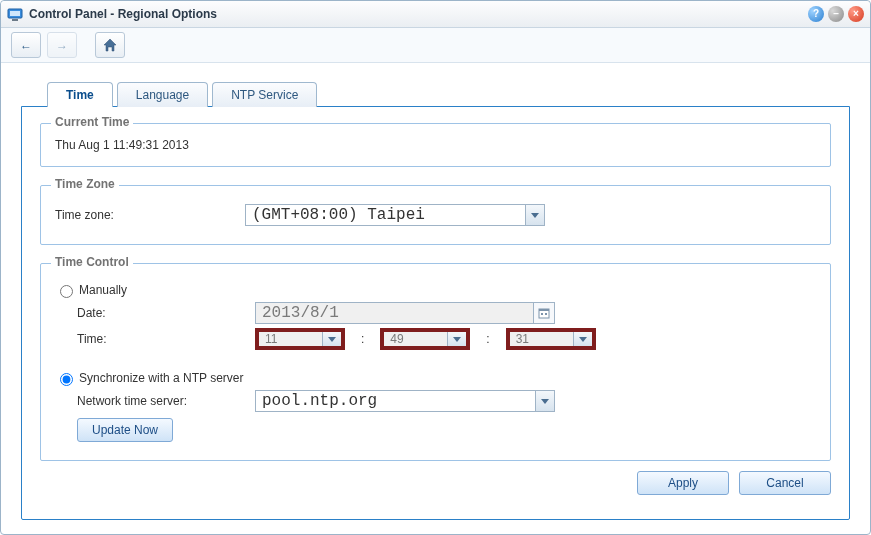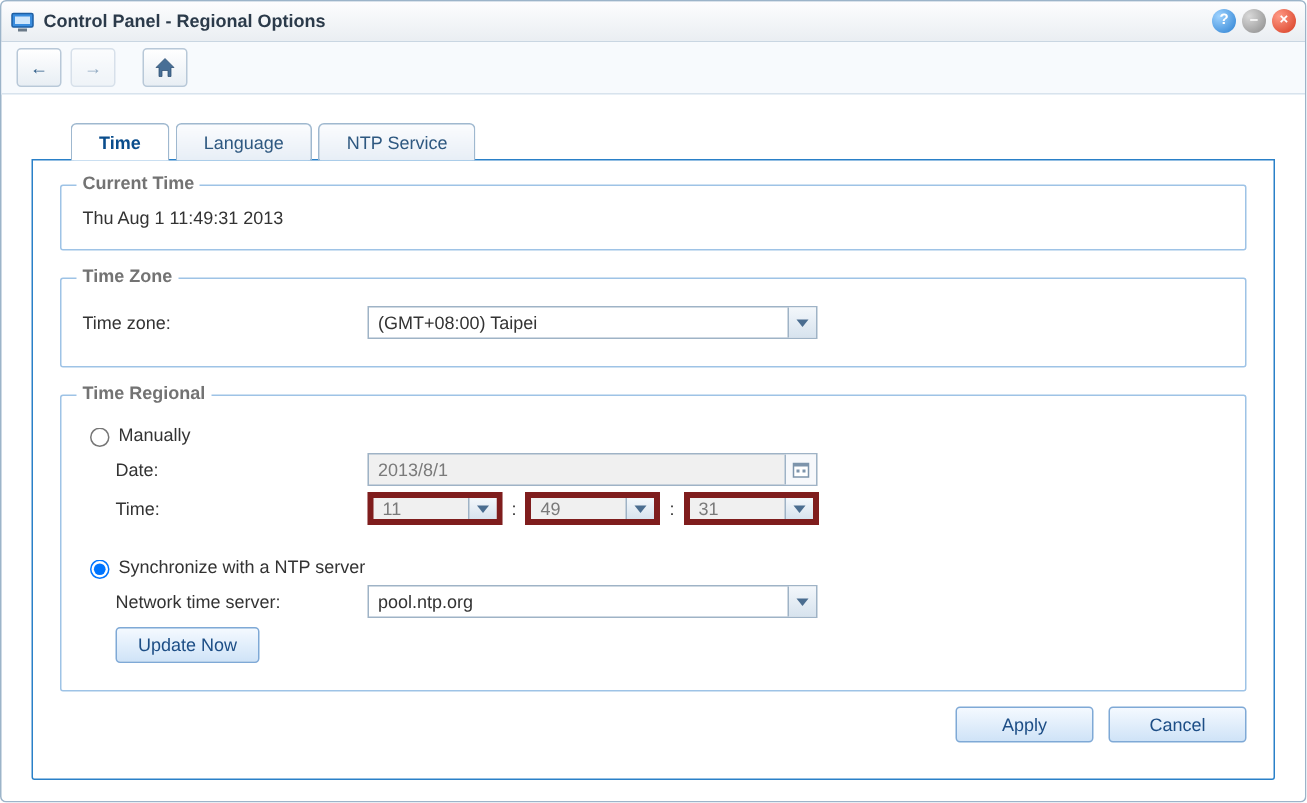--- a/index.html
+++ b/index.html
@@ -24,24 +24,24 @@
   
   .tabstrip{display:flex;align-items:flex-end;margin-left:26px;}
   .tab{padding:5px 18px;border:1px solid #9fb8cf;border-bottom:none;background:linear-gradient(#fbfcfe,#e7eef6);color:#2e5880;border-radius:4px 4px 0 0;margin-right:4px;cursor:pointer;position:relative;top:1px;}
   .tab.active{background:#fff;font-weight:bold;color:#0a4d8c;z-index:2;}
   .tab-body{border:1px solid #2a80c8;background:#fff;flex:1;border-radius:0 0 2px 2px;padding:16px 18px 10px;}
   
   .group{border:1px solid #9ec3e6;border-radius:2px;margin-bottom:18px;padding:14px 14px 14px;position:relative;}
   .group .legend{position:absolute;top:-9px;left:10px;background:#fff;padding:0 4px;color:#737373;font-weight:bold;}
   .row{display:flex;align-items:center;margin:4px 0;}
   .row .label{width:190px;color:#333;}
-  .indent{padding-left:22px;}
+  .indent{padding-left:22px;gap:10px;}
   .static{color:#333;}
   
-  .select, .combo, .text, .date{height:22px;border:1px solid #9fb3c6;background:#fff;font-family:Liberation Sans, sans-serif;font-size:12px;display:flex;align-items:center;box-sizing:border-box;}
+  .select, .combo, .text, .date{height:22px;border:1px solid #9fb3c6;background:#fff;font-family:Liberation Mono, monospace;font-size:16px;display:flex;align-items:center;box-sizing:border-box;}
   .select{width:300px;position:relative;}
   .select .val{flex:1;padding:0 6px;white-space:nowrap;overflow:hidden;}
   .dd-btn{width:18px;height:100%;border-left:1px solid #9fb3c6;background:linear-gradient(#f3f7fb,#d7e3ee);display:flex;align-items:center;justify-content:center;}
   .tri{width:0;height:0;border-left:4px solid transparent;border-right:4px solid transparent;border-top:5px solid #4a6d90;}
   .date{width:300px;position:relative;background:#f0f0f0;color:#7a7a7a;}
   .date .val{flex:1;padding:0 6px;}
   .cal-btn{width:20px;height:100%;border-left:1px solid #9fb3c6;background:#f6f8fb;display:flex;align-items:center;justify-content:center;}
   .small-select{width:90px;height:22px;border:4px solid #7f1d1d;display:flex;align-items:center;background:#f0f0f0;color:#7a7a7a;box-sizing:border-box;}
   .small-select .val{flex:1;padding:0 6px;}
   .time-sep{margin:0 6px;color:#333;}
@@ -117,21 +117,21 @@
           <div class="select">
             <div class="val">(GMT+08:00) Taipei</div>
             <div class="dd-btn">
                 <div class="tri"></div>
               </div>
           </div>
         </div>
       </div>
 
       <div class="group" style="margin-bottom:10px;">
-        <div class="legend">Time Regional</div>
+        <div class="legend">Time Control</div>
 
         <div class="row">
           <input type="radio" name="tset" class="radio" style="">
           <span>Manually</span>
         </div>
 
         <div class="row indent">
           <div class="label" style="width:168px">Date:</div>
           <div class="date">
             <div class="val">2013/8/1</div>

